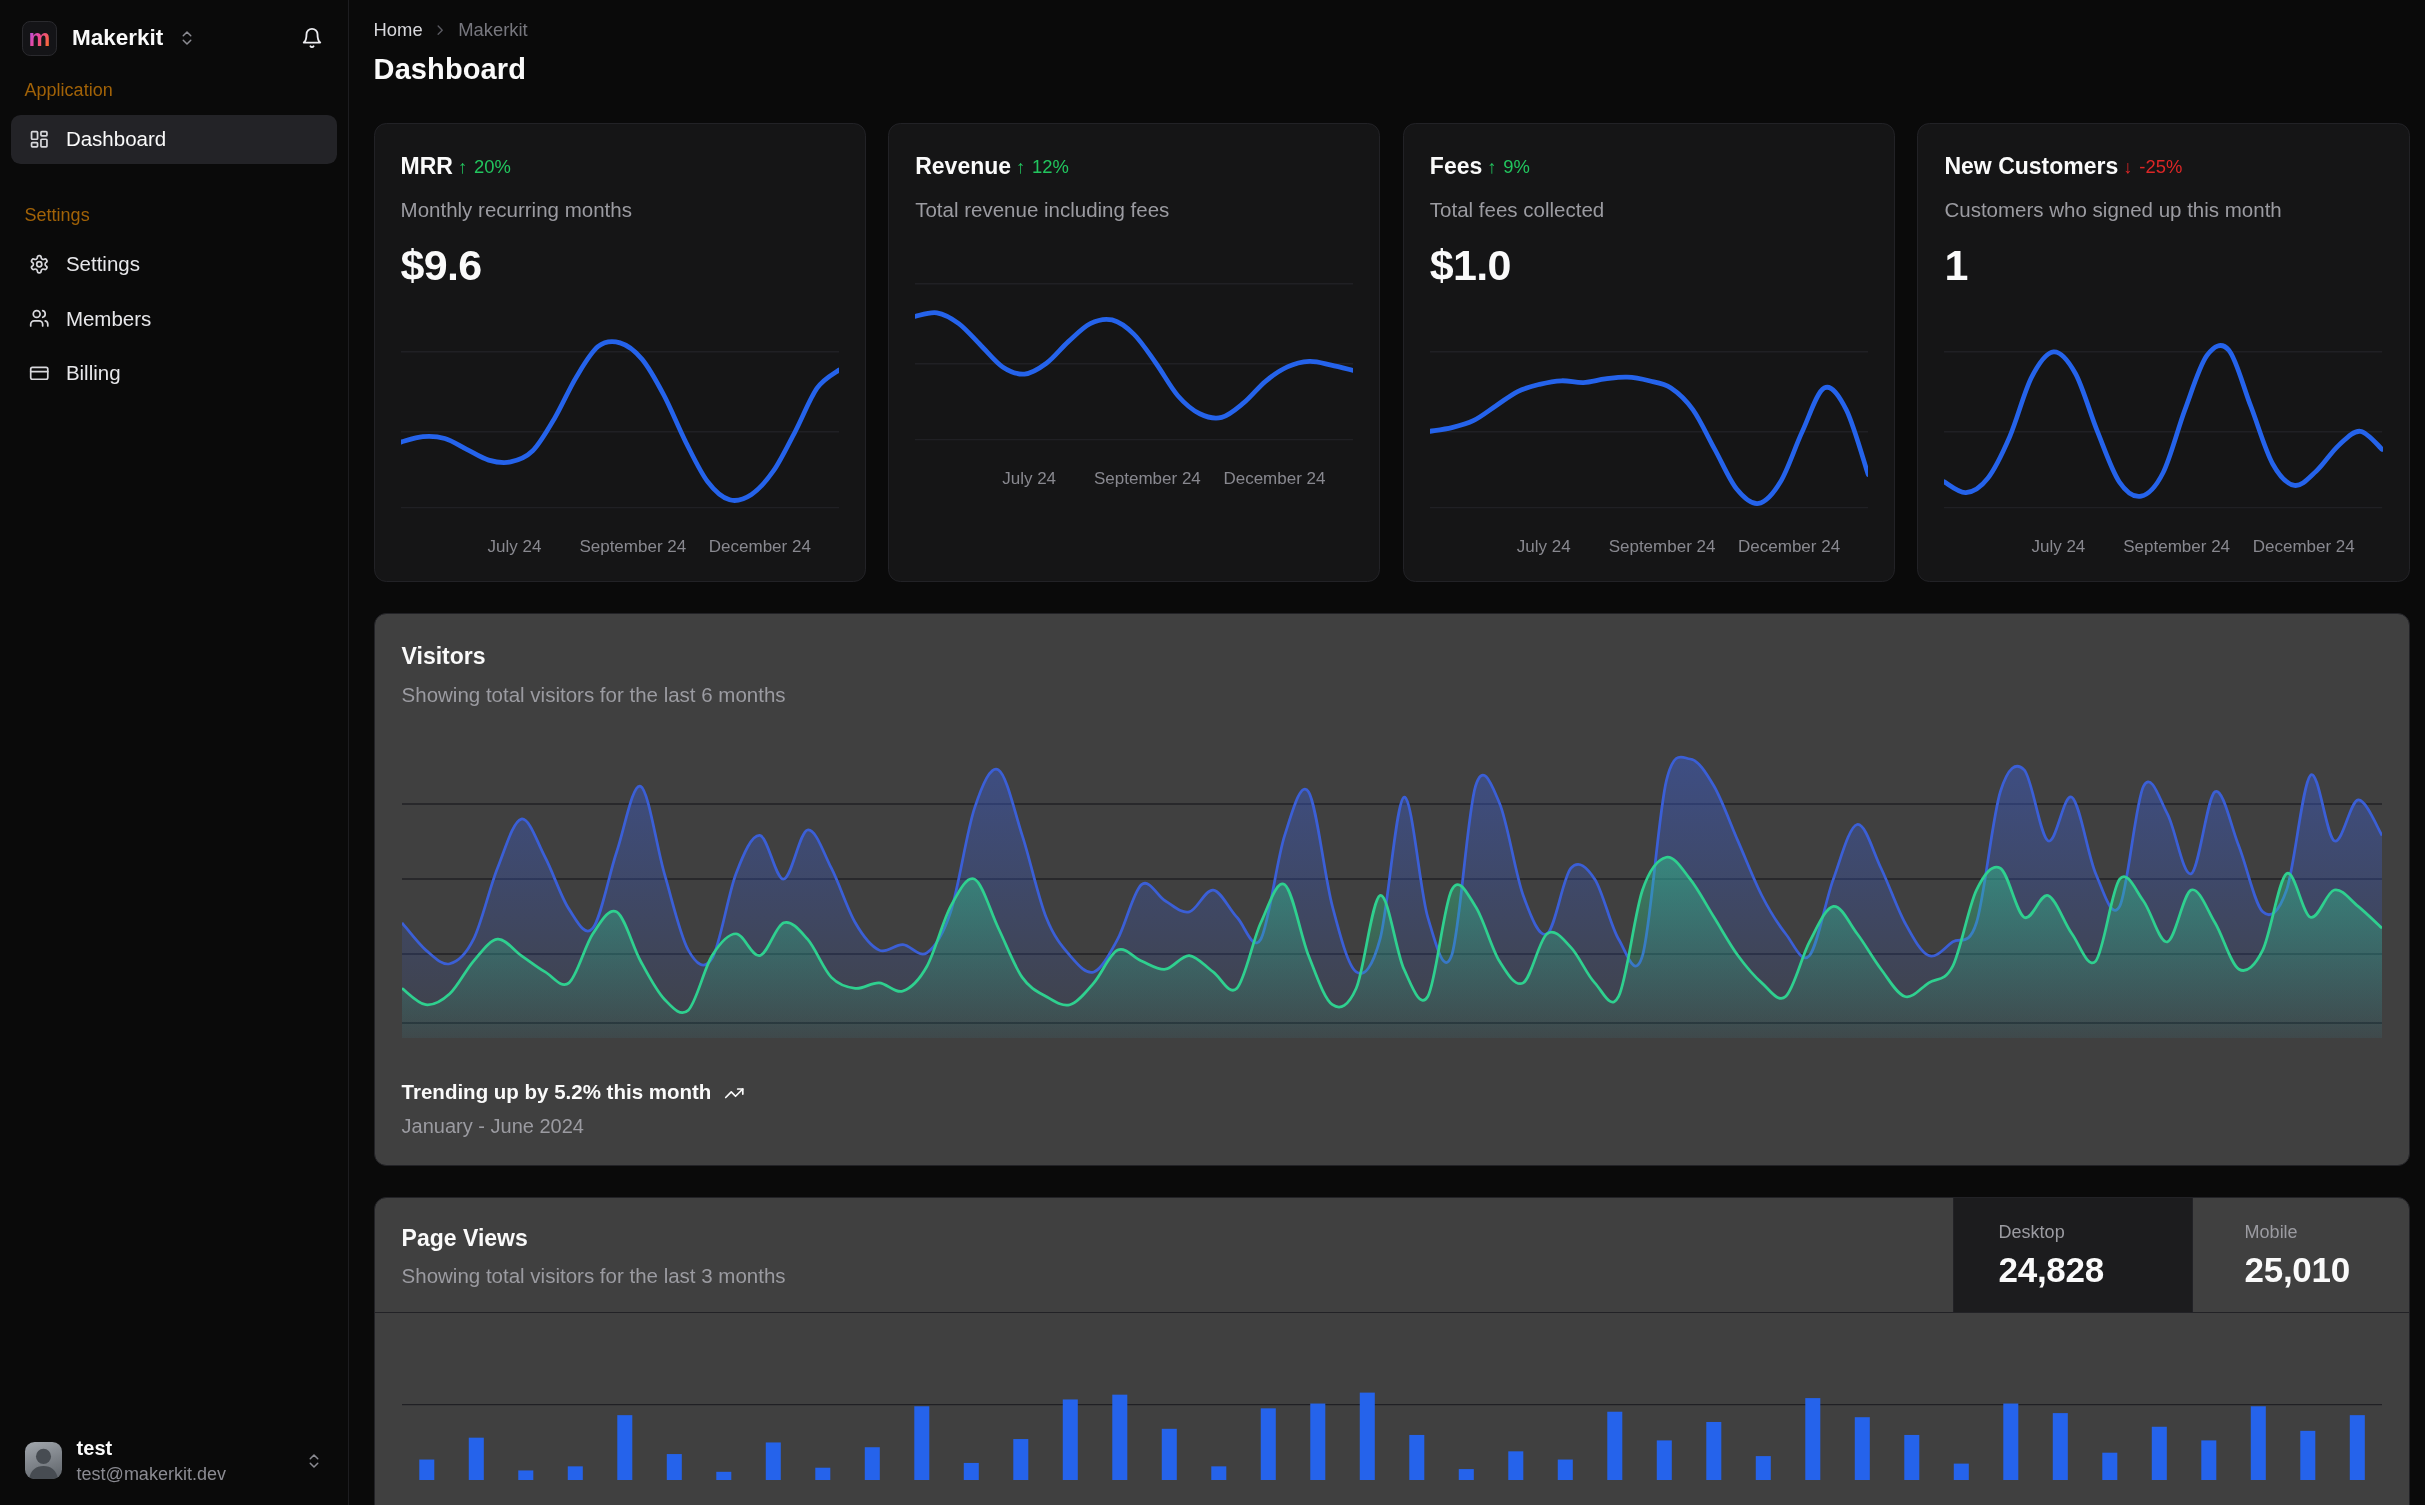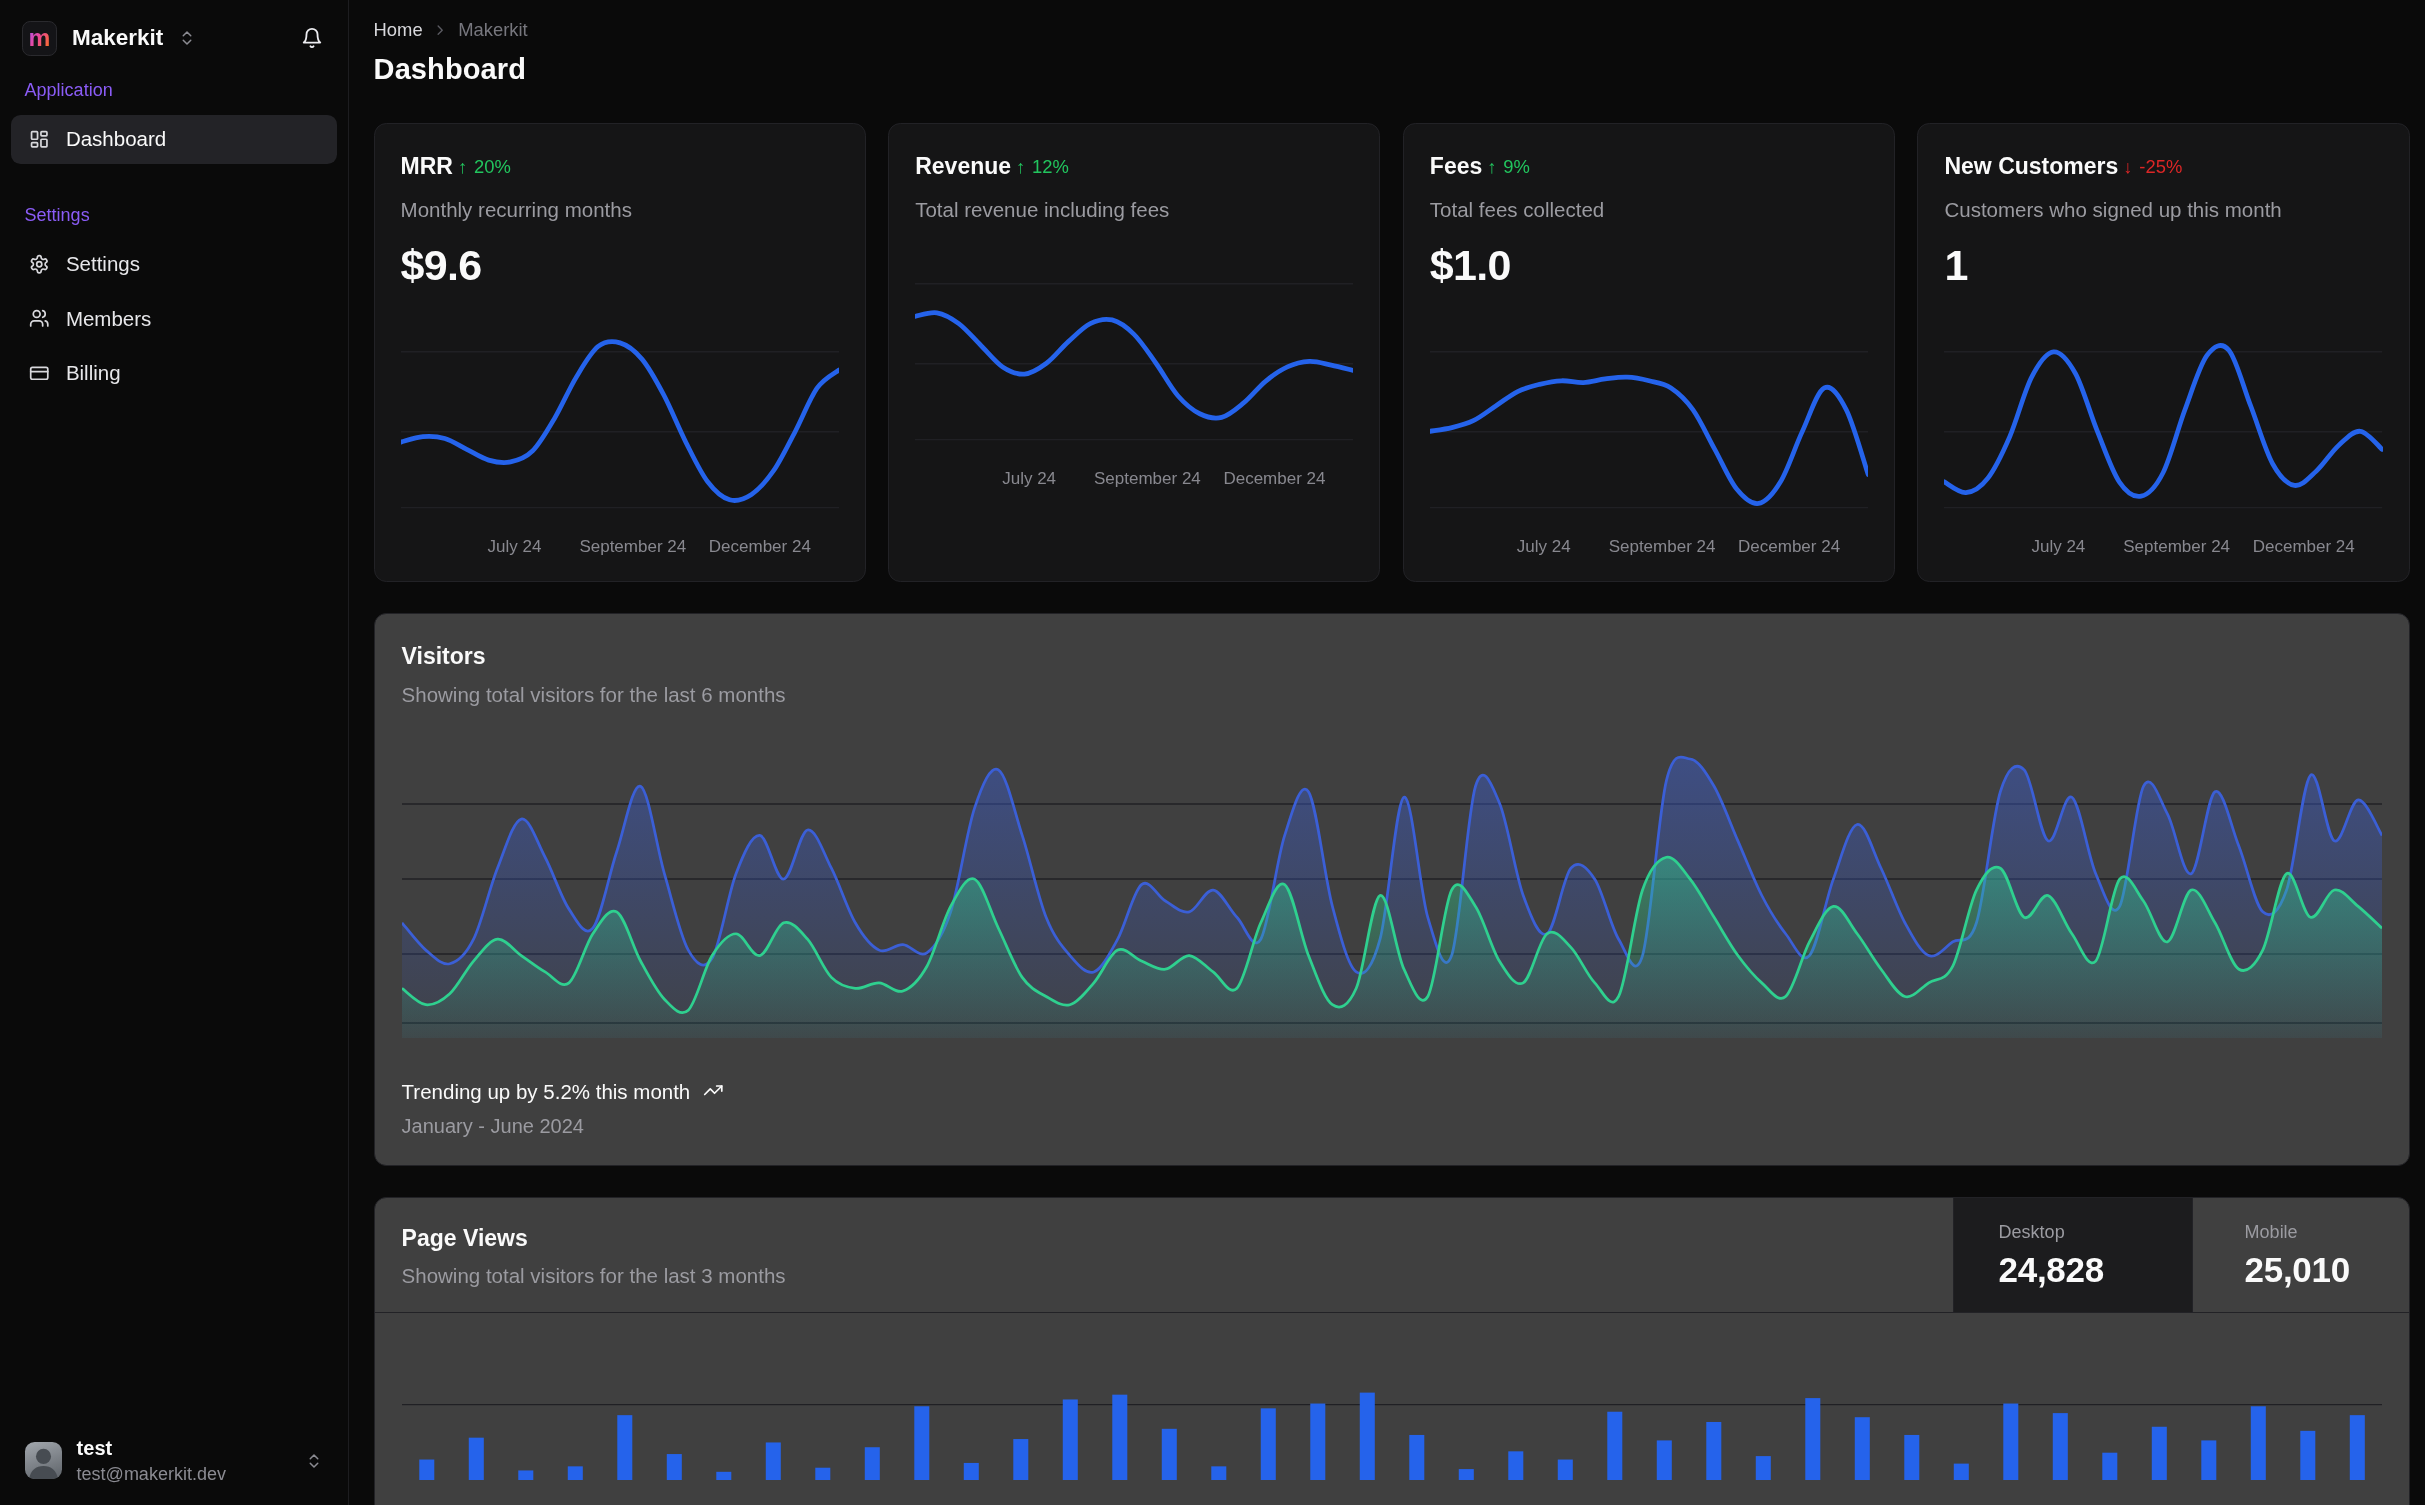--- a/index.html
+++ b/index.html
@@ -13,21 +13,21 @@
   .ws-row{display:flex;align-items:center;gap:15px;padding:20.5px 24.6px 4.1px 22px}
   .logo{width:35px;height:35px;border-radius:8.2px;background:#141417;border:1.4px solid #2a2a2e;
         display:flex;align-items:center;justify-content:center;box-sizing:border-box}
   .logo span{font-size:24.6px;font-weight:800;line-height:1;
         background:linear-gradient(120deg,#a855f7,#ec4899 45%,#f97316);
         -webkit-background-clip:text;background-clip:text;color:transparent}
   .ws-name{font-size:22.5px;font-weight:600}
   .caret{color:#8b8b92}
   .bell{margin-left:auto;color:#ececf0;cursor:pointer}
   svg.ic{display:block}
-  .sec-label{font-size:18px;color:#8b5cf6;margin:20.5px 24.6px 11px}
+  .sec-label{font-size:18px;color:#a16207;margin:20.5px 24.6px 11px}
   .nav-item{display:flex;align-items:center;gap:16.4px;height:49px;margin:2.7px 11px;padding:0 18px;
             border-radius:9.6px;color:#e7e7ea;font-size:20.5px;cursor:pointer}
   .nav-item .ic{color:#d8d8dc}
   .nav-item.active{background:#232327;color:#fafafa}
   .nav-gap{height:18px}
   .user{margin-top:auto;display:flex;align-items:center;gap:15px;padding:20.5px 24.6px;cursor:pointer}
   .avatar{width:37px;height:37px;border-radius:9.6px;overflow:hidden;position:relative;
           background:linear-gradient(160deg,#a2a7ad,#5d6268)}
   .u-name{font-size:20px;font-weight:600}
   .u-mail{font-size:18px;color:#8b8b92;margin-top:3.4px}
@@ -54,21 +54,21 @@
   .spark svg{width:100%;height:100%}
   .axis{position:relative;height:24.6px;margin-top:12.3px;font-size:17px;color:#88888f}
   .axis span{position:absolute;transform:translateX(-50%);white-space:nowrap}
 
   .panel{background:#404040;border:1.4px solid #222226;border-radius:12.3px;margin-top:31px;box-sizing:border-box}
   .visitors{padding:29px 27px 27px}
   .card-title{font-size:23px;font-weight:600}
   .card-sub{font-size:20.5px;color:#9b9ba1;margin-top:12.3px}
   .viz{margin-top:31px;height:300px}
   .viz svg{width:100%;height:100%}
-  .viz-foot-main{margin-top:42px;font-size:20.5px;font-weight:400;display:flex;align-items:flex-start;gap:12.3px}
+  .viz-foot-main{margin-top:42px;font-size:20.5px;font-weight:700;display:flex;align-items:flex-end;gap:12.3px}
   .viz-foot-main .ic{color:#fafafa}
   .viz-foot-sub{margin-top:11px;font-size:20px;color:#9b9ba1}
 
   .pv{height:328px;overflow:hidden;display:flex;flex-direction:column}
   .pv-head{display:flex;border-bottom:1.4px solid #222226}
   .pv-left{flex:1;padding:27px 27px 24.6px}
   .pv-tabs{display:flex}
   .pv-tab{width:239px;border-left:1.4px solid #222226;padding:24.6px 0 0 45px;box-sizing:border-box;cursor:pointer}
   .pv-tab.active{background:#1c1c1e}
   .pv-tab:last-child{width:217px;padding-left:52px}

